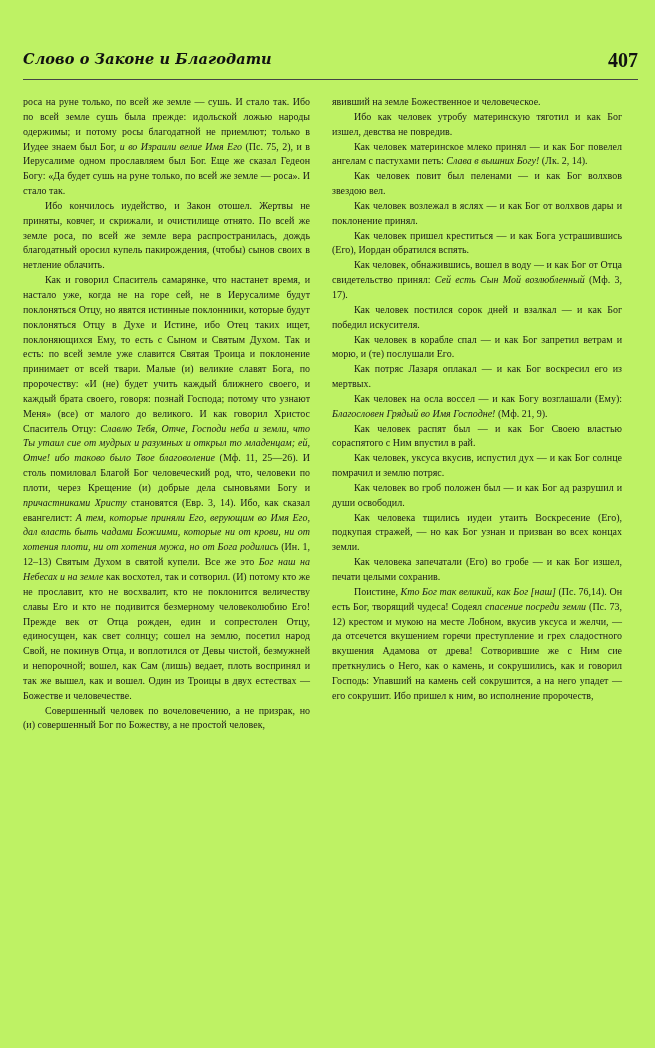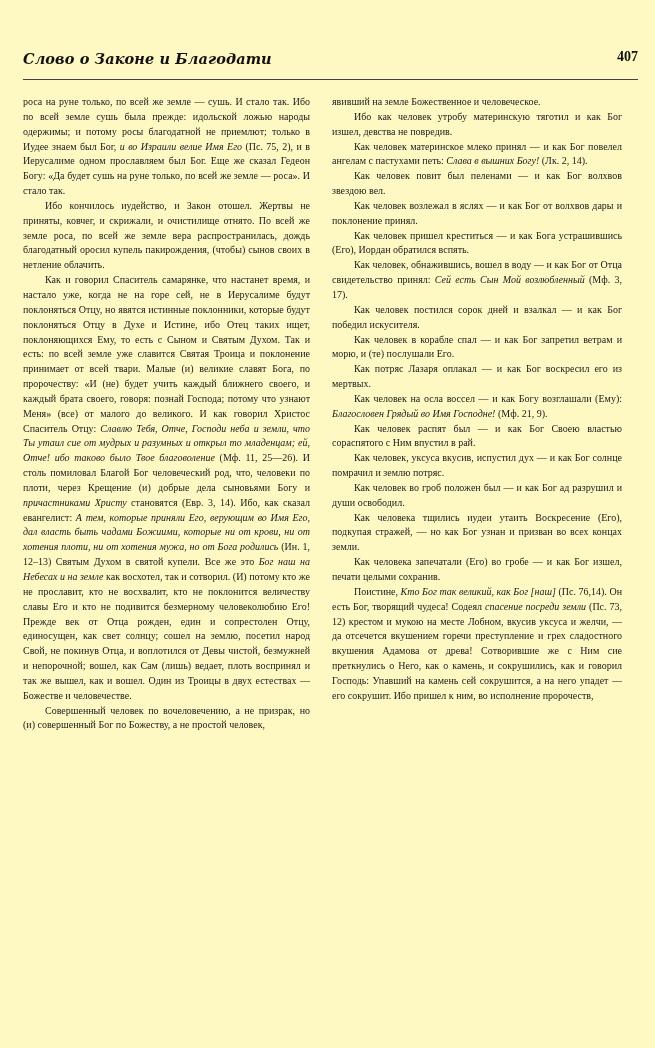--- a/index.html
+++ b/index.html
@@ -1,20 +1,20 @@
 <!DOCTYPE html>
 <html><head>
 <meta charset="utf-8">
 <style>
   html, body { margin: 0; padding: 0; background: #ffffff; }
   body { width: 655px; height: 1048px; position: relative; overflow: hidden; color: #1a1a1a; }
-  .page { position: absolute; left: 0; top: 0; width: 655px; height: 1048px; background: #fef9c3; }
+  .page { position: absolute; left: 0; top: 0; width: 655px; height: 1048px; background: #bef264; }
   .running-head { position: absolute; left: 23px; top: 50px; width: 615px; height: 24px; }
   .running-title { position: absolute; left: 0; top: 0; font-family: "DejaVu Serif", serif; font-style: italic; font-weight: bold; font-size: 14.5px; letter-spacing: 0.1px; color: #111; }
-  .page-number { position: absolute; right: 0; top: -1px; font-family: "Liberation Serif", serif; font-weight: bold; font-size: 14px; color: #111; }
+  .page-number { position: absolute; right: 0; top: -1px; font-family: "Liberation Serif", serif; font-weight: bold; font-size: 20px; color: #111; }
   .head-rule { position: absolute; left: 23px; top: 79px; width: 615px; height: 1px; background: #444; }
   .columns { position: absolute; left: 23px; top: 95px; width: 615px; height: 920px; }
   .col { position: absolute; top: 0; width: 287px; font-family: "Liberation Serif", serif; font-size: 10px; line-height: 14.85px; text-align: justify; hyphens: manual; color: #1a1a1a; }
   .col-left { left: 0; }
   .col-right { left: 309px; width: 290px; }
   .para { margin: 0; text-indent: 22px; }
   .para.cont { text-indent: 0; }
   .it { font-style: italic; }
 </style>
 </head>

